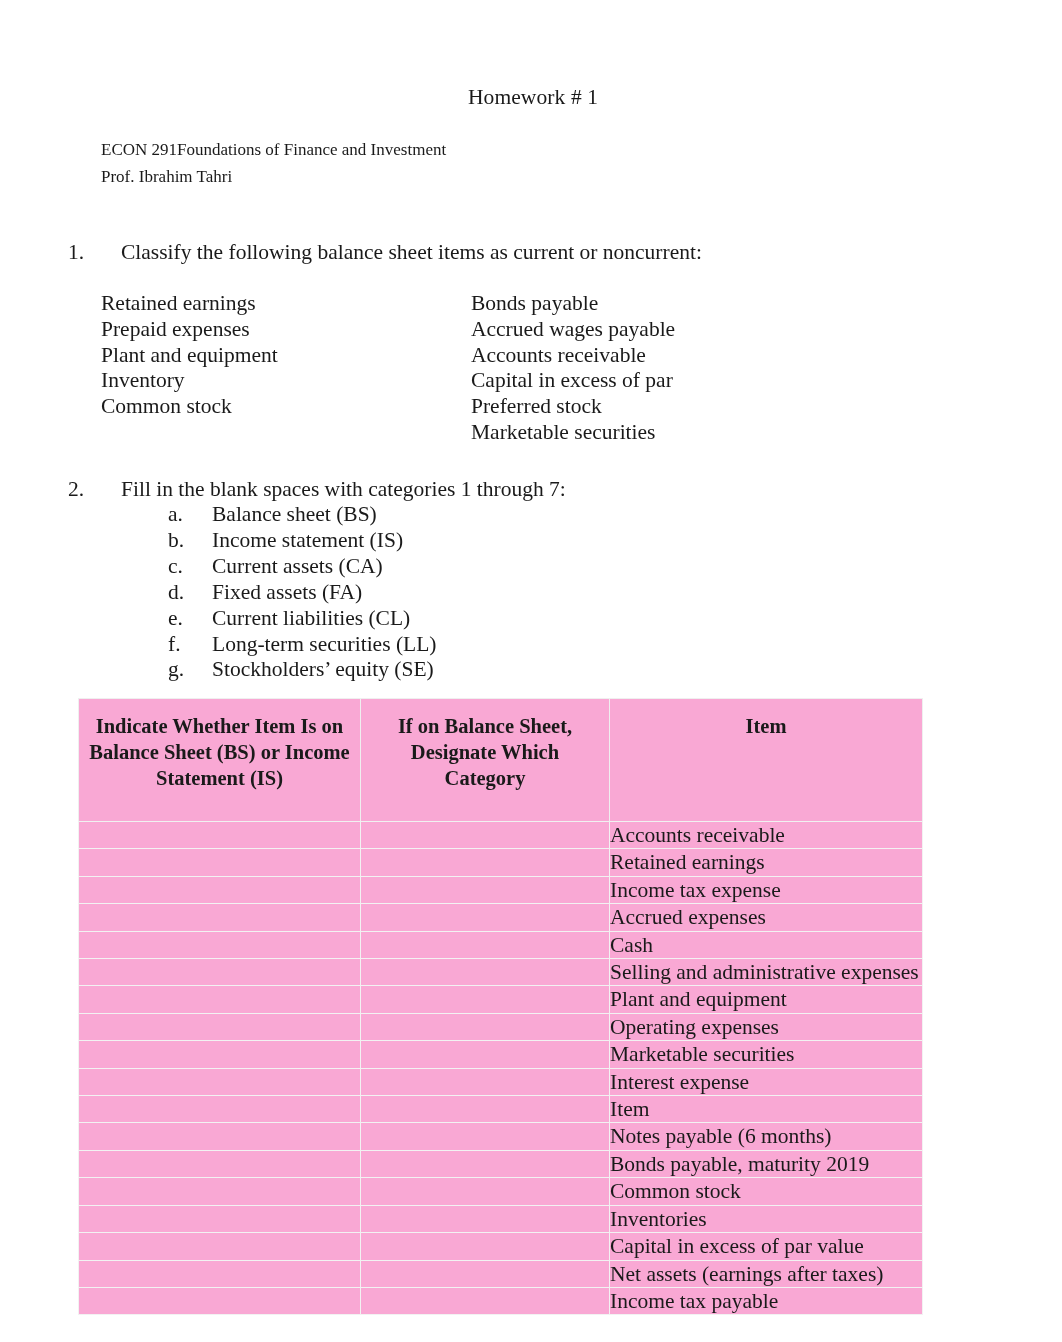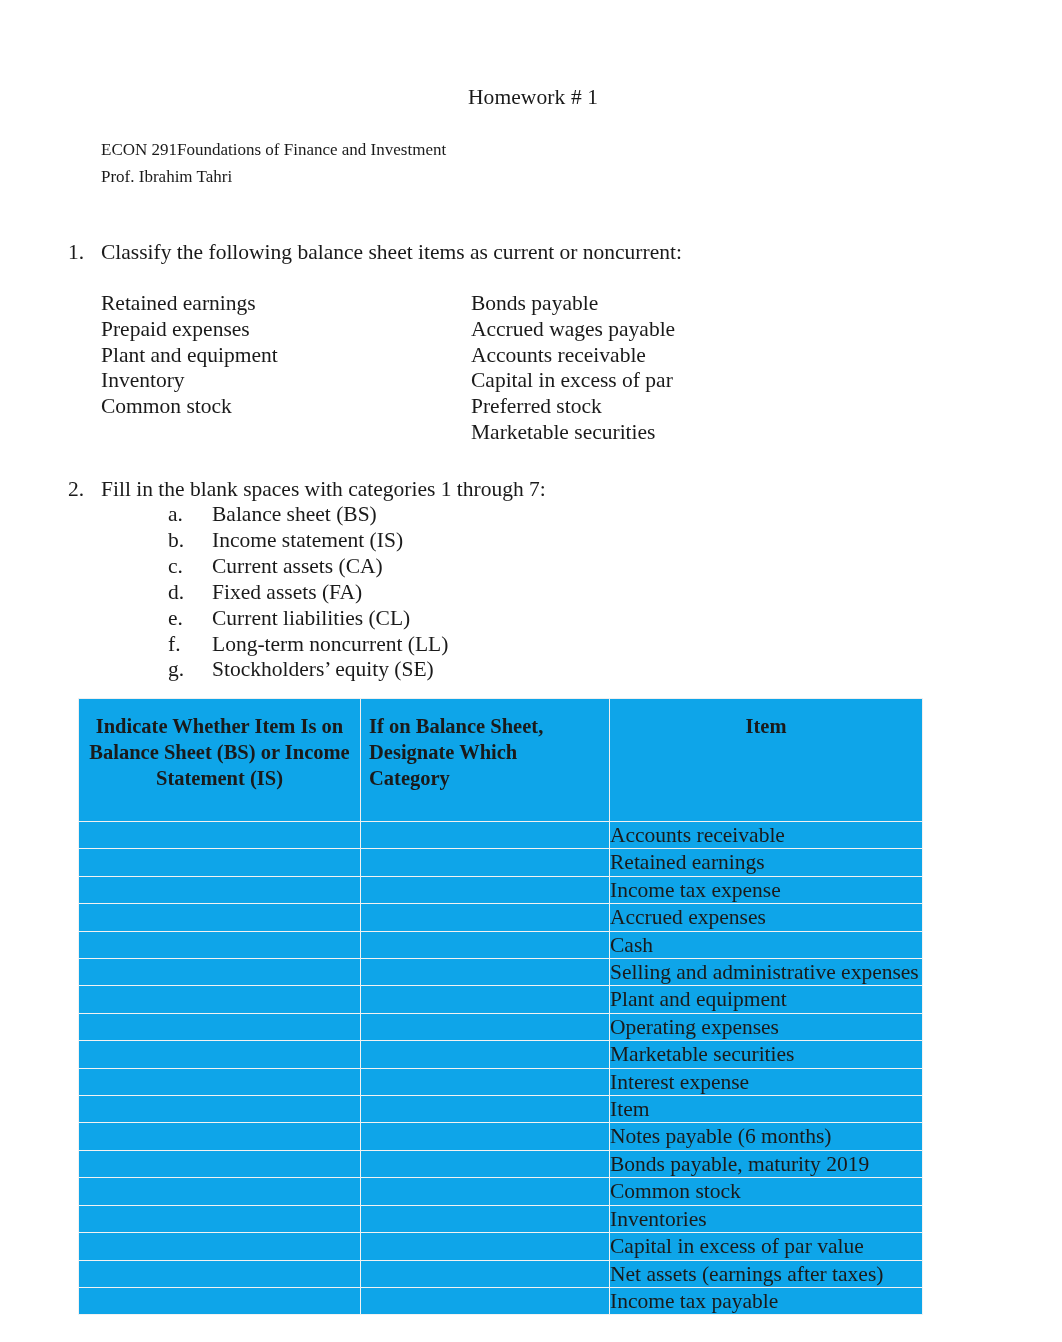--- a/index.html
+++ b/index.html
@@ -46,21 +46,21 @@
   
   .q1 {
     position: absolute;
     left: 68px;
     top: 239px;
     font-size: 21.5px;
     line-height: 27px;
   }
   .q-row { display: flex; align-items: flex-start; }
   .q-marker { width: 33px; flex: 0 0 33px; }
-  .q-text { flex: 1 1 auto; }
+  .q-text { flex: 1 1 auto; margin-left: 20px; }
 
   
   .two-col {
     position: absolute;
     left: 101px;
     top: 291px;
     width: 780px;
     font-size: 21.5px;
     line-height: 25.8px;
     display: flex;
@@ -102,32 +102,32 @@
     font-size: 21.5px;
   }
   table.sheet col.c1 { width: 282px; }
   table.sheet col.c2 { width: 249px; }
   table.sheet col.c3 { width: 313px; }
 
   table.sheet th, table.sheet td {
     border: 1px solid #efefef;
     padding: 0;
     vertical-align: top;
-    background: #0ea5e9;
+    background: #f9a8d4;
   }
   table.sheet thead th {
     height: 100px;
     font-weight: bold;
     font-size: 20.5px;
     line-height: 26px;
     padding: 14px 8px 8px 8px;
     border-bottom-color: #f1f1f1;
   }
   th.h1 { text-align: center; }
-  th.h2 { text-align: left; padding-left: 10px; }
+  th.h2 { text-align: center; padding-left: 10px; }
   th.h3 { text-align: center; padding-left: 10px; }
 
   table.sheet tbody td {
     height: 26.4px;
     line-height: 26.4px;
     font-size: 21.5px;
     border-color: #f2f2f2;
   }
   td.blank { }
   td.item {
@@ -197,21 +197,21 @@
     <div class="alpha-row">
       <span class="alpha-marker">d.</span>
       <span class="alpha-text">Fixed assets (FA)</span>
     </div>
     <div class="alpha-row">
       <span class="alpha-marker">e.</span>
       <span class="alpha-text">Current liabilities (CL)</span>
     </div>
     <div class="alpha-row">
       <span class="alpha-marker">f.</span>
-      <span class="alpha-text">Long-term noncurrent (LL)</span>
+      <span class="alpha-text">Long-term securities (LL)</span>
     </div>
     <div class="alpha-row">
       <span class="alpha-marker">g.</span>
       <span class="alpha-text">Stockholders’ equity (SE)</span>
     </div>
   </div>
 
   <div class="tbl-wrap">
     <table class="sheet">
       <colgroup>

